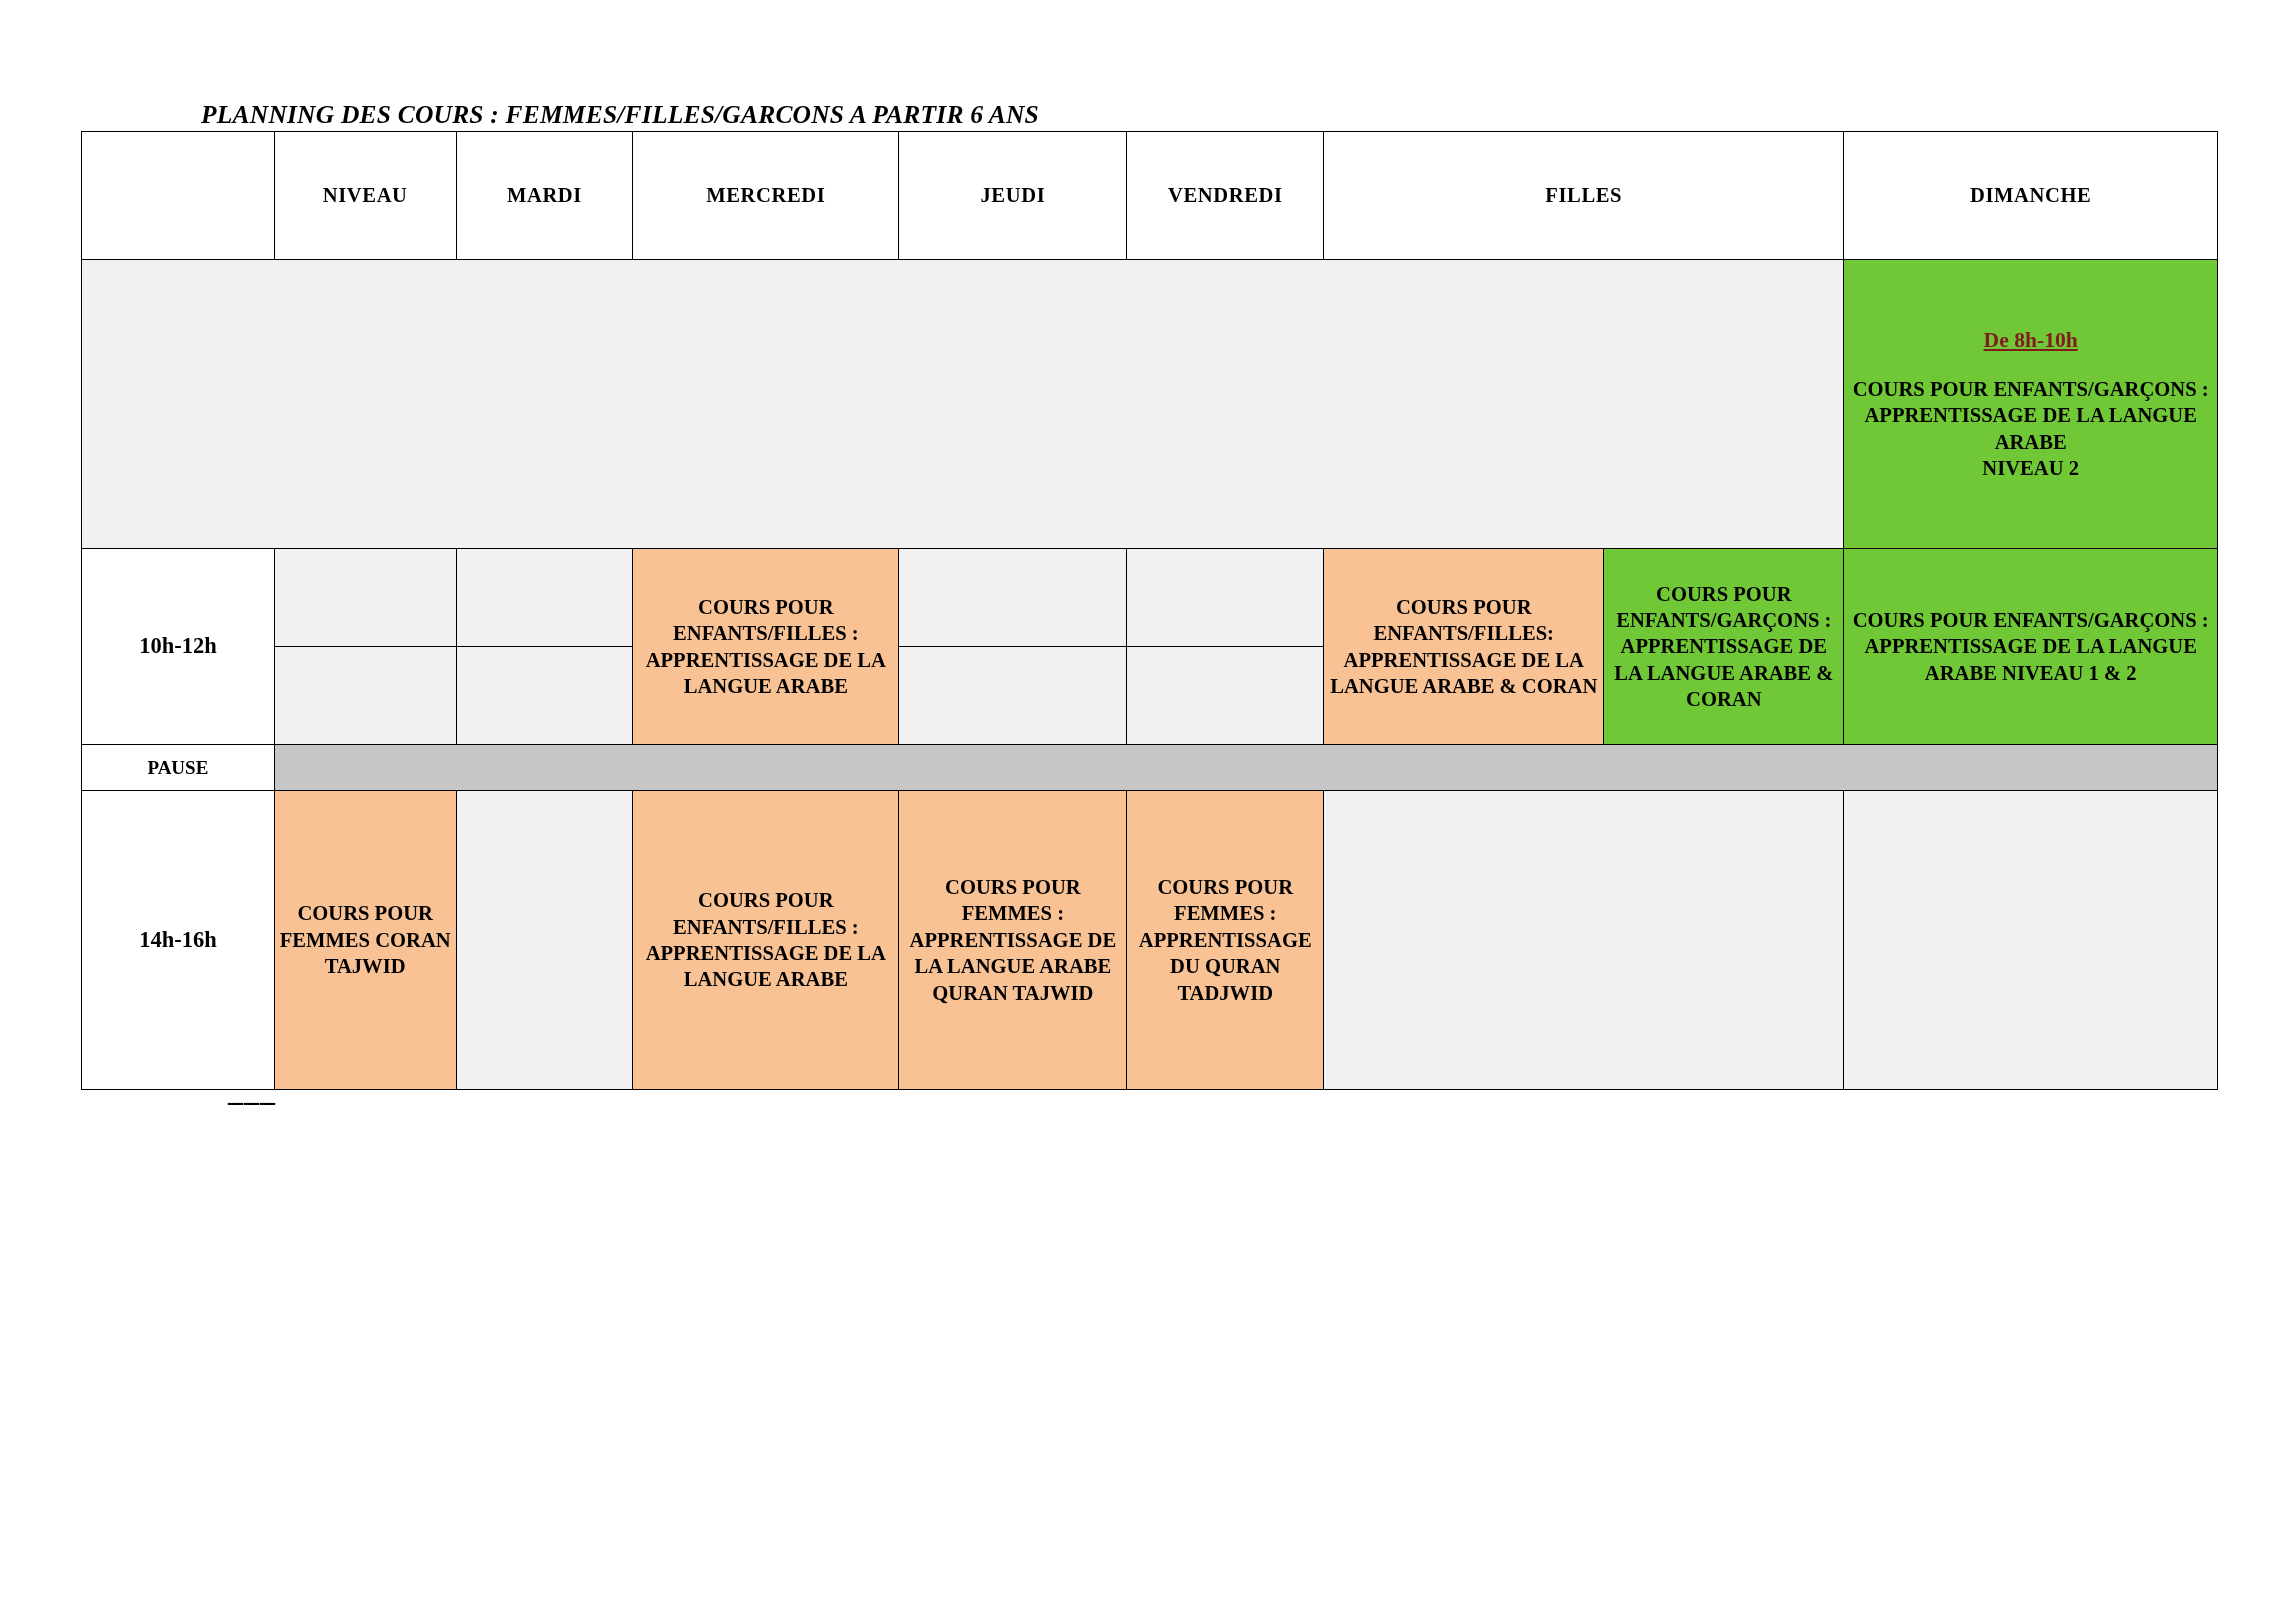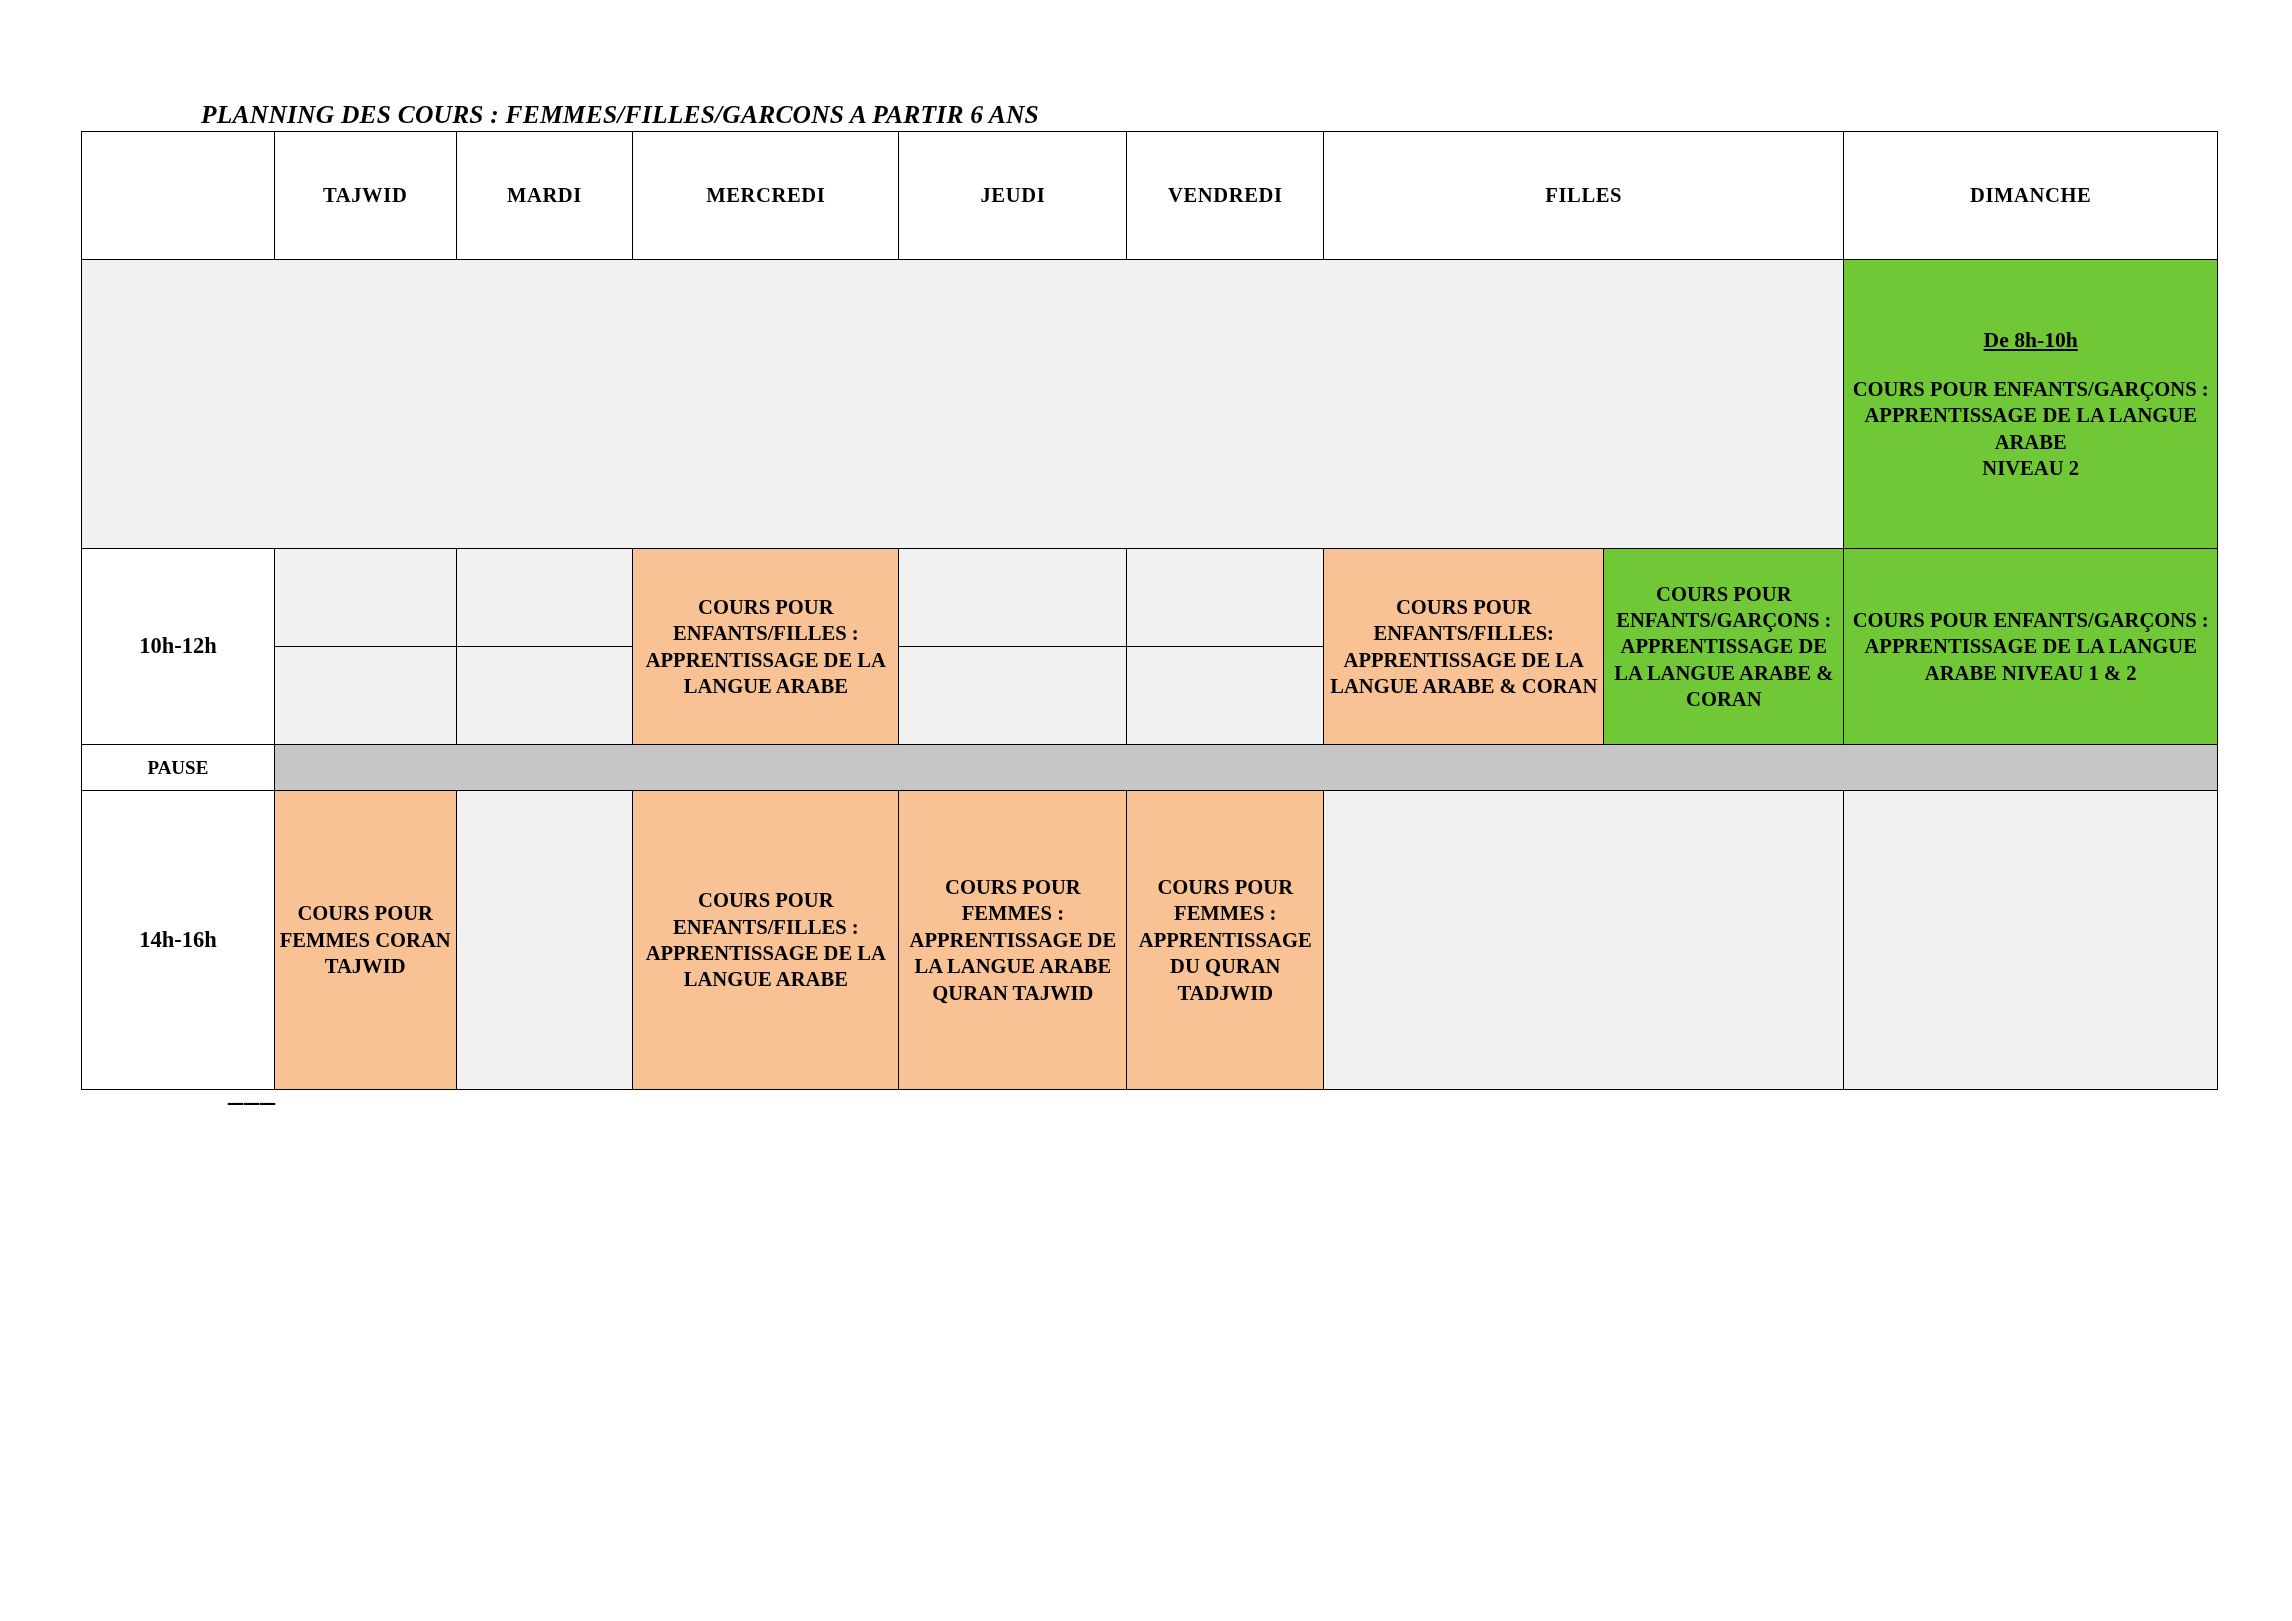--- a/index.html
+++ b/index.html
@@ -80,21 +80,21 @@
     font-size: 22.5px;
     text-align: center;
   }
   .pause-label {
     font-weight: bold;
     font-size: 19px;
     text-align: right;
   }
   .de8h {
     display: block;
-    color: #000000;
+    color: #7f1d1d;
     text-decoration: underline;
     font-weight: bold;
     margin-bottom: 21.6px;
     font-size: 21.6px;
   }
   .cell-txt {
     display: block;
     white-space: pre-line;
   }
   .dash {
@@ -123,21 +123,21 @@
         <col class="c4">
         <col class="c5">
         <col class="c6">
         <col class="c7">
         <col class="c8">
     </colgroup>
     <tbody>
 
       <tr>
         <td class="hdr hdr-blank"></td>
-        <td class="hdr">TAJWID</td>
+        <td class="hdr">NIVEAU</td>
         <td class="hdr">MARDI</td>
         <td class="hdr">MERCREDI</td>
         <td class="hdr">JEUDI</td>
         <td class="hdr">VENDREDI</td>
         <td class="hdr" colspan="2">FILLES</td>
         <td class="hdr">DIMANCHE</td>
       </tr>
 
       <tr class="row-morning">
         <td class="grey" colspan="8"></td>

